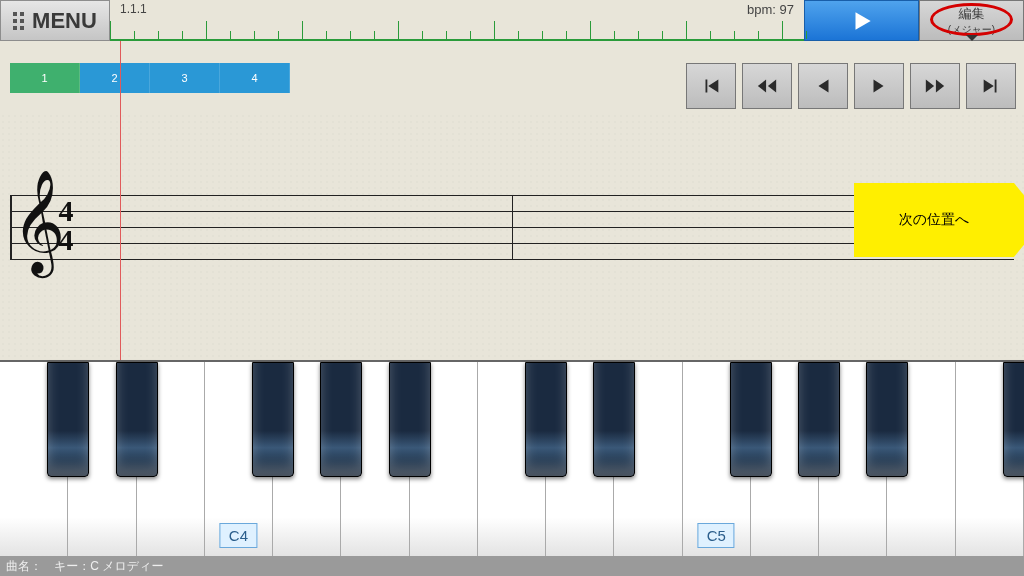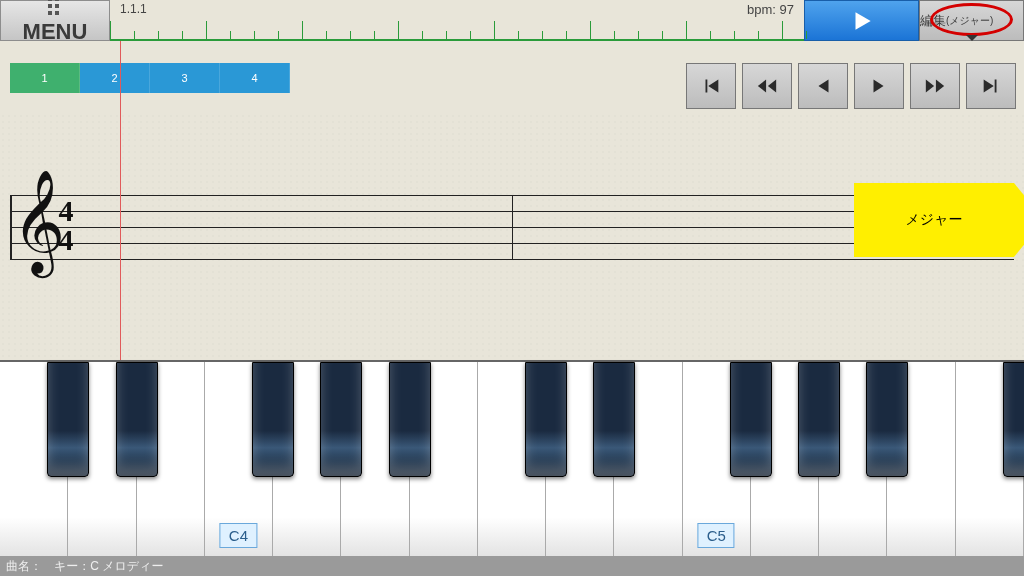--- a/index.html
+++ b/index.html
@@ -17,21 +17,20 @@
     background: #d5d5d5;
   }
   .menu-btn {
     width: 110px; height: 41px;
     background: linear-gradient(#e6e6e6,#c5c5c5);
     border: 1px solid #8d8d8d;
     display: flex; align-items: center; justify-content: center;
     gap: 4px;
     font-weight: bold; font-size: 22px; color: #3a3a3a;
     cursor: pointer;
-    flex-direction: column;
   }
   .menu-btn .dots {
     display: flex; flex-direction: column; gap: 3px; margin-right: 4px;
   }
   .menu-btn .drow { display:flex; gap:3px; }
   .menu-btn .dot { width:4px; height:4px; background:#555; }
   .timeline {
     flex: 1; position: relative;
     border-bottom: 2px solid #2a9b3a;
     background: #e8e5d9;
@@ -52,21 +51,21 @@
     border:1px solid #185ea9;
     display:flex; align-items:center; justify-content:center;
     cursor:pointer;
   }
   .play-btn svg { width:26px; height:26px; fill:#fff; }
   .edit-btn {
     width: 105px; height:41px;
     background: linear-gradient(#d7d7d7,#bcbcbc);
     border:1px solid #777;
     position:relative; cursor:pointer;
-    display:flex; flex-direction:row; align-items:center; 
+    display:flex; flex-direction:column; align-items:center; justify-content:center;
     font-size:13px; color:#3c3c3c;
   }
   .edit-btn .sub { font-size:10px; }
   .edit-btn .ellipse {
     position:absolute; top:2px; left:10px; right:10px; bottom:4px;
     border:3px solid #d40000; border-radius:50%/50%;
     pointer-events:none;
   }
   .edit-btn .caret {
     position:absolute; bottom:-1px; left:50%; transform:translateX(-50%);
@@ -313,21 +312,21 @@
       <div class="sline l5"></div>
     <div class="barline-start"></div>
     <div class="barline-mid"></div>
     <div class="clef">𝄞</div>
     <div class="timesig">
       <div>4</div>
       <div>4</div>
     </div>
   </div>
   <div class="next-arrow">
-    <span>メジャー</span>
+    <span>次の位置へ</span>
   </div>
 </div>
 
 <div class="playhead"></div>
 
 <div class="piano">
   <div class="whites" id="whites">
       <div class="wkey"></div>
       <div class="wkey"></div>
       <div class="wkey"></div>

